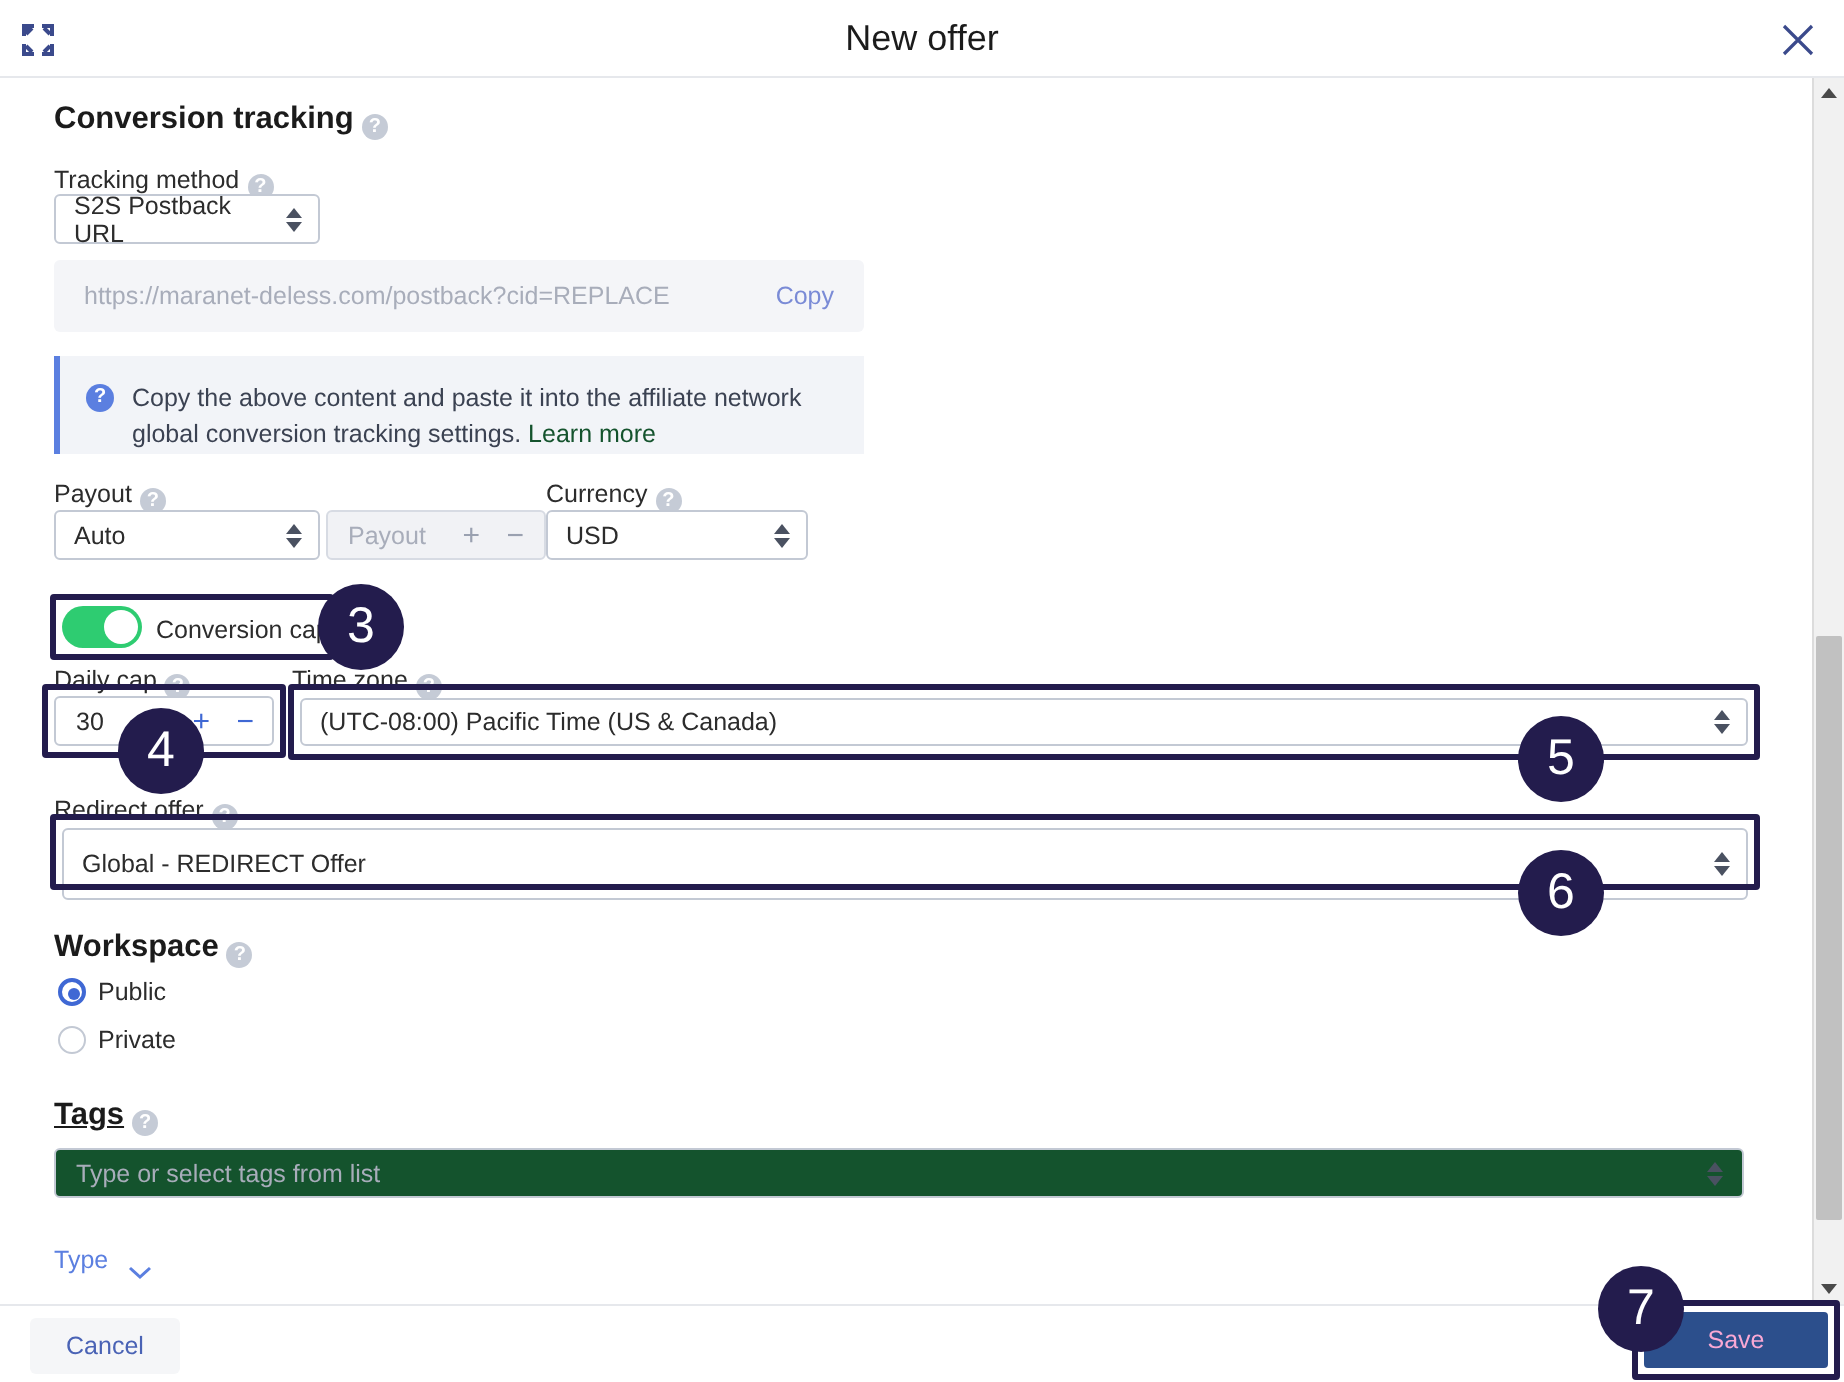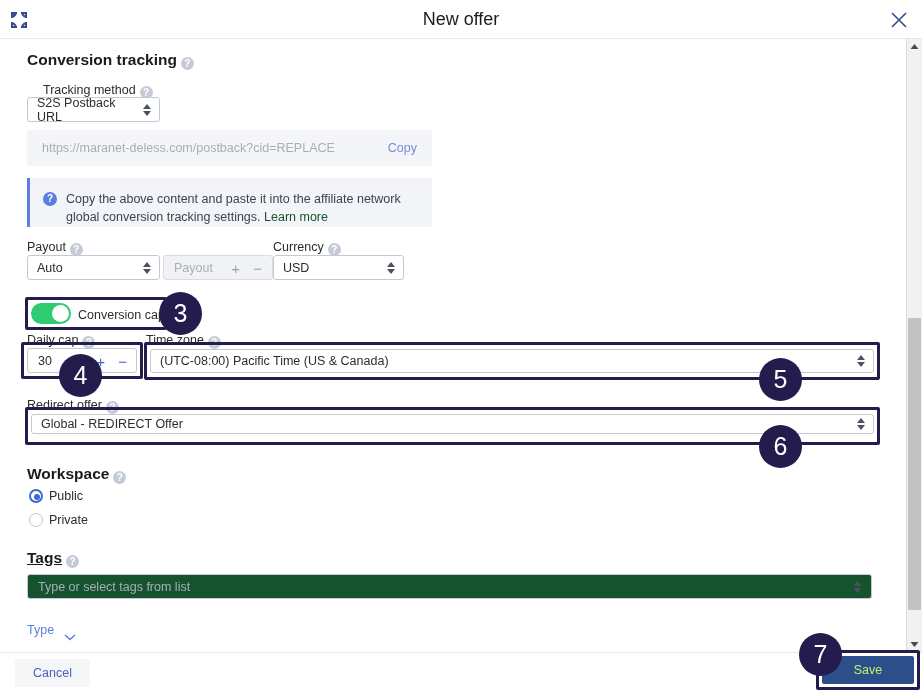--- a/index.html
+++ b/index.html
@@ -322,21 +322,21 @@
     font-family: "Liberation Sans", sans-serif;
     cursor: pointer;
   }
   .btn-save {
     position: absolute;
     left: 822px; top: 656px;
     width: 92px; height: 28px;
     background: #2c4f8c;
     border: none;
     border-radius: 2px;
-    color: #bef264;
+    color: #f9a8d4;
     font-size: 12.5px;
     font-family: "Liberation Sans", sans-serif;
     cursor: pointer;
     z-index: 30;
   }
 </style>
 </head>
 <body>
 
 <div class="modal-header">
@@ -369,21 +369,21 @@
   </div>
 </div>
 
 <div class="modal-body">
   <div class="content">
 
     <div class="section-title" style="left:27px; top:12px;">
       <span>Conversion tracking</span><span class="help">?</span>
     </div>
 
-    <div class="fieldlabel" style="left:27px; top:44px;margin-left:16px;">
+    <div class="fieldlabel" style="left:27px; top:44px;">
       <span>Tracking method</span><span class="help">?</span>
     </div>
 
     <div class="sel" style="left:27px; top:58px; width:133px; height:25px;">
       <span>S2S Postback URL</span>
       <span class="caret"></span>
     </div>
 
     <div class="url-box" style="left:27px; top:91px; width:405px; height:36px;">
       <span class="url-text">https://maranet-deless.com/postback?cid=REPLACE</span>
@@ -442,21 +442,21 @@
     </div>
     <div class="sel" style="left:150px; top:310px; width:724px; height:24px;">
       <span>(UTC-08:00) Pacific Time (US &amp; Canada)</span>
       <span class="caret"></span>
     </div>
     <div class="hl" style="left:144px; top:303px; width:736px; height:38px;"></div>
 
     <div class="fieldlabel" style="left:27px; top:359px;">
       <span>Redirect offer</span><span class="help">?</span>
     </div>
-    <div class="sel" style="left:31px; top:375px; width:843px; height:20px;">
+    <div class="sel" style="left:31px; top:375px; width:843px; height:36px;">
       <span>Global - REDIRECT Offer</span>
       <span class="caret"></span>
     </div>
     <div class="hl" style="left:25px; top:368px; width:855px; height:38px;"></div>
 
     <div class="section-title" style="left:27px; top:426px;">
       <span>Workspace</span><span class="help">?</span>
     </div>
     <div class="radio checked" style="left:29px; top:450px;"></div>
     <div class="radio-label" style="left:49px; top:450px;">Public</div>

